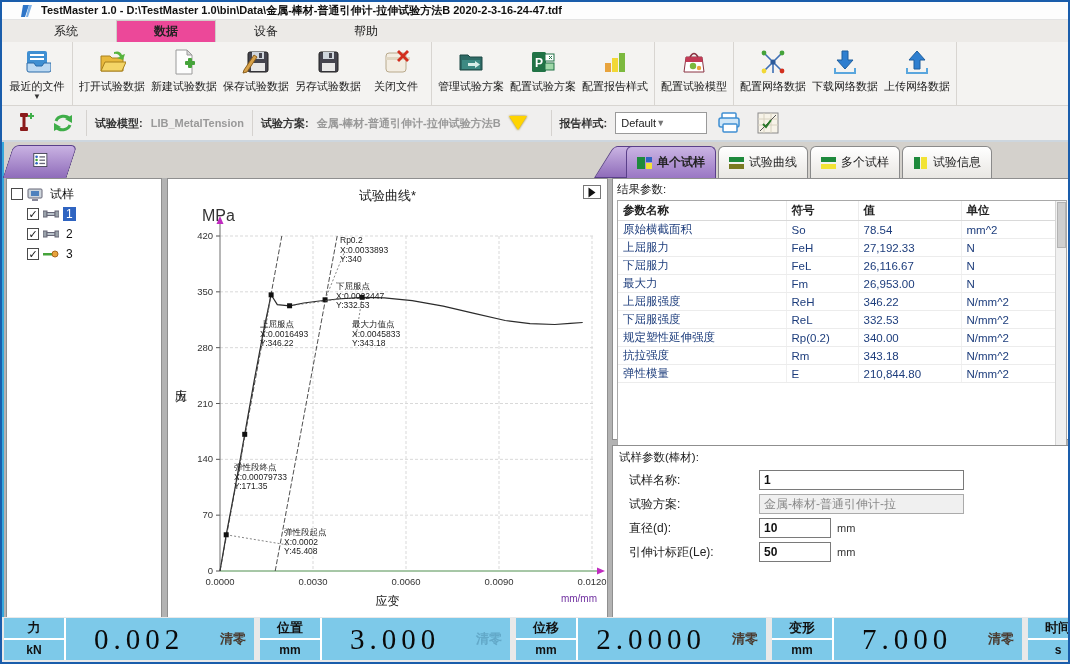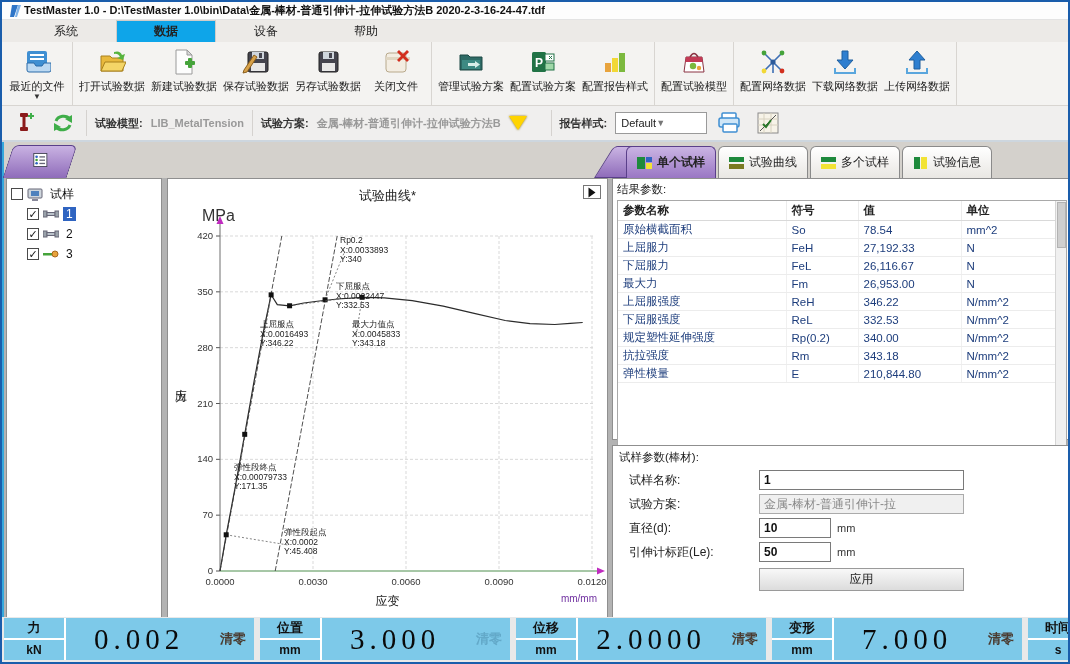--- a/index.html
+++ b/index.html
@@ -3,30 +3,30 @@
 <meta charset="utf-8">
 <style>
   * { margin:0; padding:0; box-sizing:border-box; }
   html,body { background:#000; }
   body { font-family:"Liberation Sans", sans-serif; }
   .app { position:relative; width:1070px; height:664px; background:#f0efee;
          border:2px solid #1a5dab; outline:1px solid #000; overflow:hidden; }
 
   
   .titlebar { position:absolute; left:0; top:0; width:100%; height:18px; background:#fdfdfd;
-              display:flex; align-items:center; padding-left:8px; border-bottom:1px solid #e3e3e3; }
+              display:flex; align-items:center; gap:6px; padding-left:19px; border-bottom:1px solid #e3e3e3; }
   .titlebar .title { font-size:11px; font-weight:bold; color:#111; white-space:nowrap; }
   .logo { width:14px; height:12px; }
 
   
   .menubar { position:absolute; left:0; top:18px; width:100%; height:22px; background:#eceae7;
              display:flex; align-items:stretch; padding-left:14px; }
   .menu-item { width:100px; display:flex; align-items:center; justify-content:center;
                font-size:12px; color:#222; cursor:default; }
-  .menu-item.active { background:#0ea5e9; border:1px solid #d0cdc9; border-bottom:none; font-weight:bold; }
+  .menu-item.active { background:#ec4899; border:1px solid #d0cdc9; border-bottom:none; font-weight:bold; }
 
   
   .ribbon { position:absolute; left:0; top:40px; width:100%; height:64px; background:#f4f3f1;
             display:flex; align-items:stretch; border-bottom:1px solid #d8d5d1; }
   .rgroup { display:flex; align-items:stretch; border-right:1px solid #d8d5d1; padding:0 3px; }
   .rbtn { width:72px; display:flex; flex-direction:column; align-items:center; justify-content:flex-start;
           padding-top:6px; font-size:11px; color:#1a1a1a; cursor:default; }
   .rbtn.narrow { width:64px; }
   .rbtn svg { width:28px; height:28px; margin-bottom:3px; }
   .rbtn .lbl { white-space:nowrap; }
@@ -579,21 +579,20 @@
         <div class="param-row">
           <span class="param-label">直径(d):</span>
           <input class="pinput small" value="10" style="">
           <span class="unit">mm</span>
         </div>
         <div class="param-row">
           <span class="param-label">引伸计标距(Le):</span>
           <input class="pinput small" value="50" style="">
           <span class="unit">mm</span>
         </div>
-        <button class="apply-btn">应用</button>
       </div>
     </div>
   </div>
 
   <div class="statusbar">
     <div class="chan">
       <div class="chan-label">
         <div class="chan-name">力</div>
         <div class="chan-unit">kN</div>
       </div>

